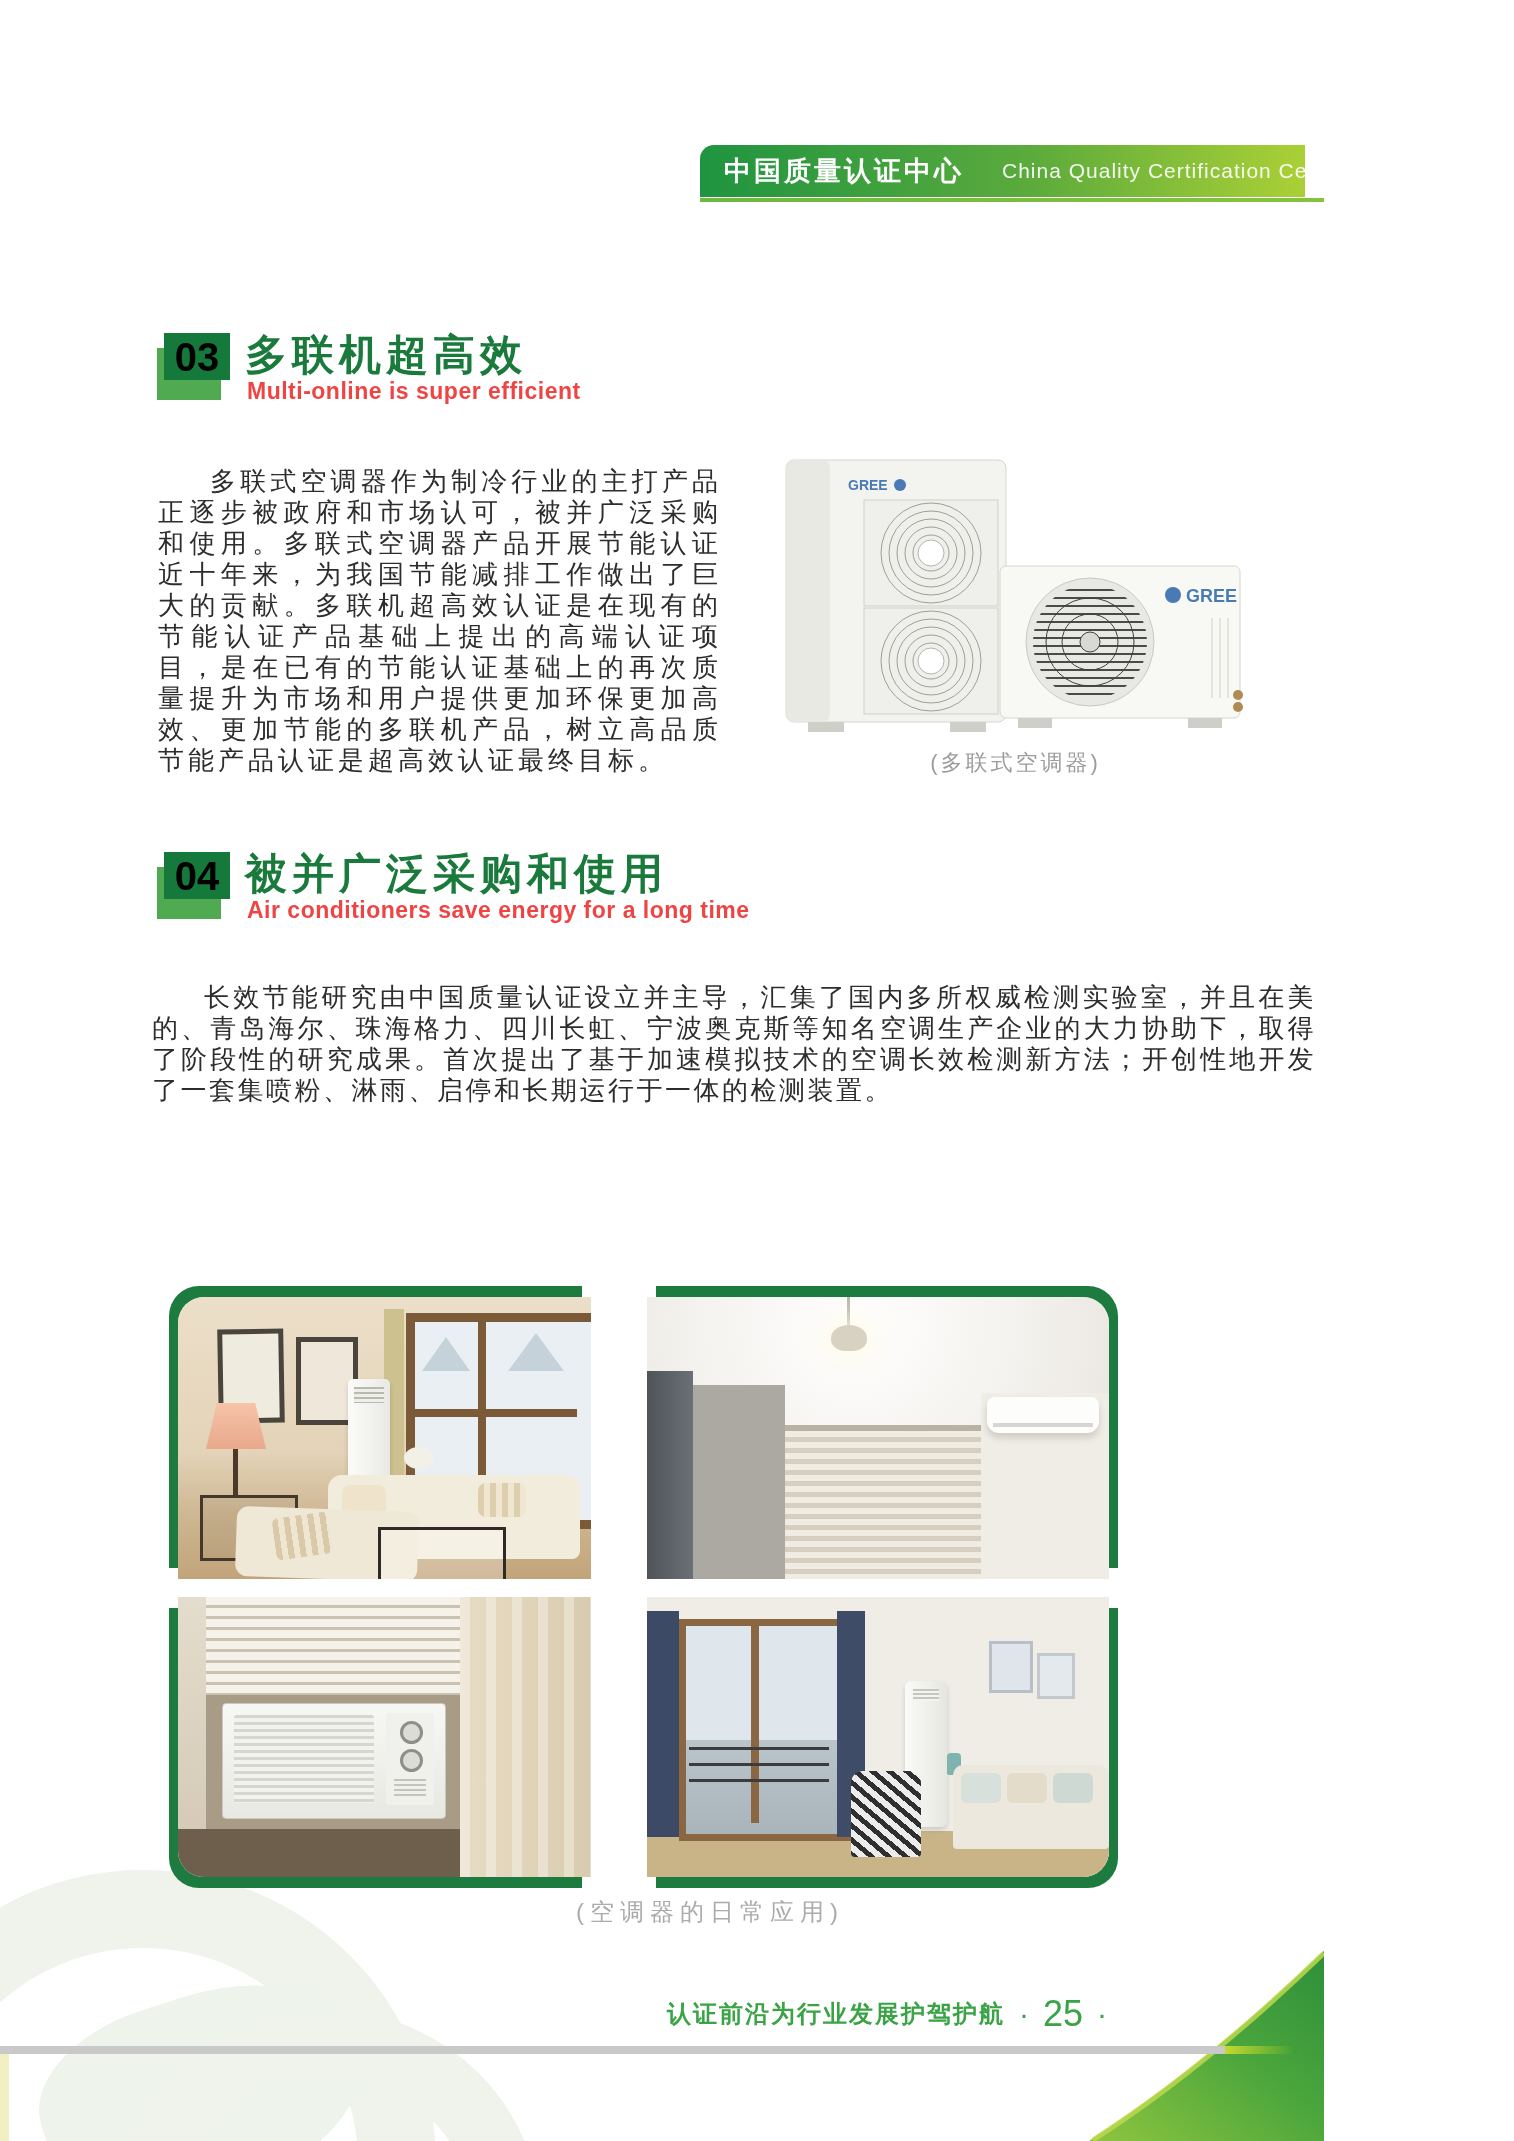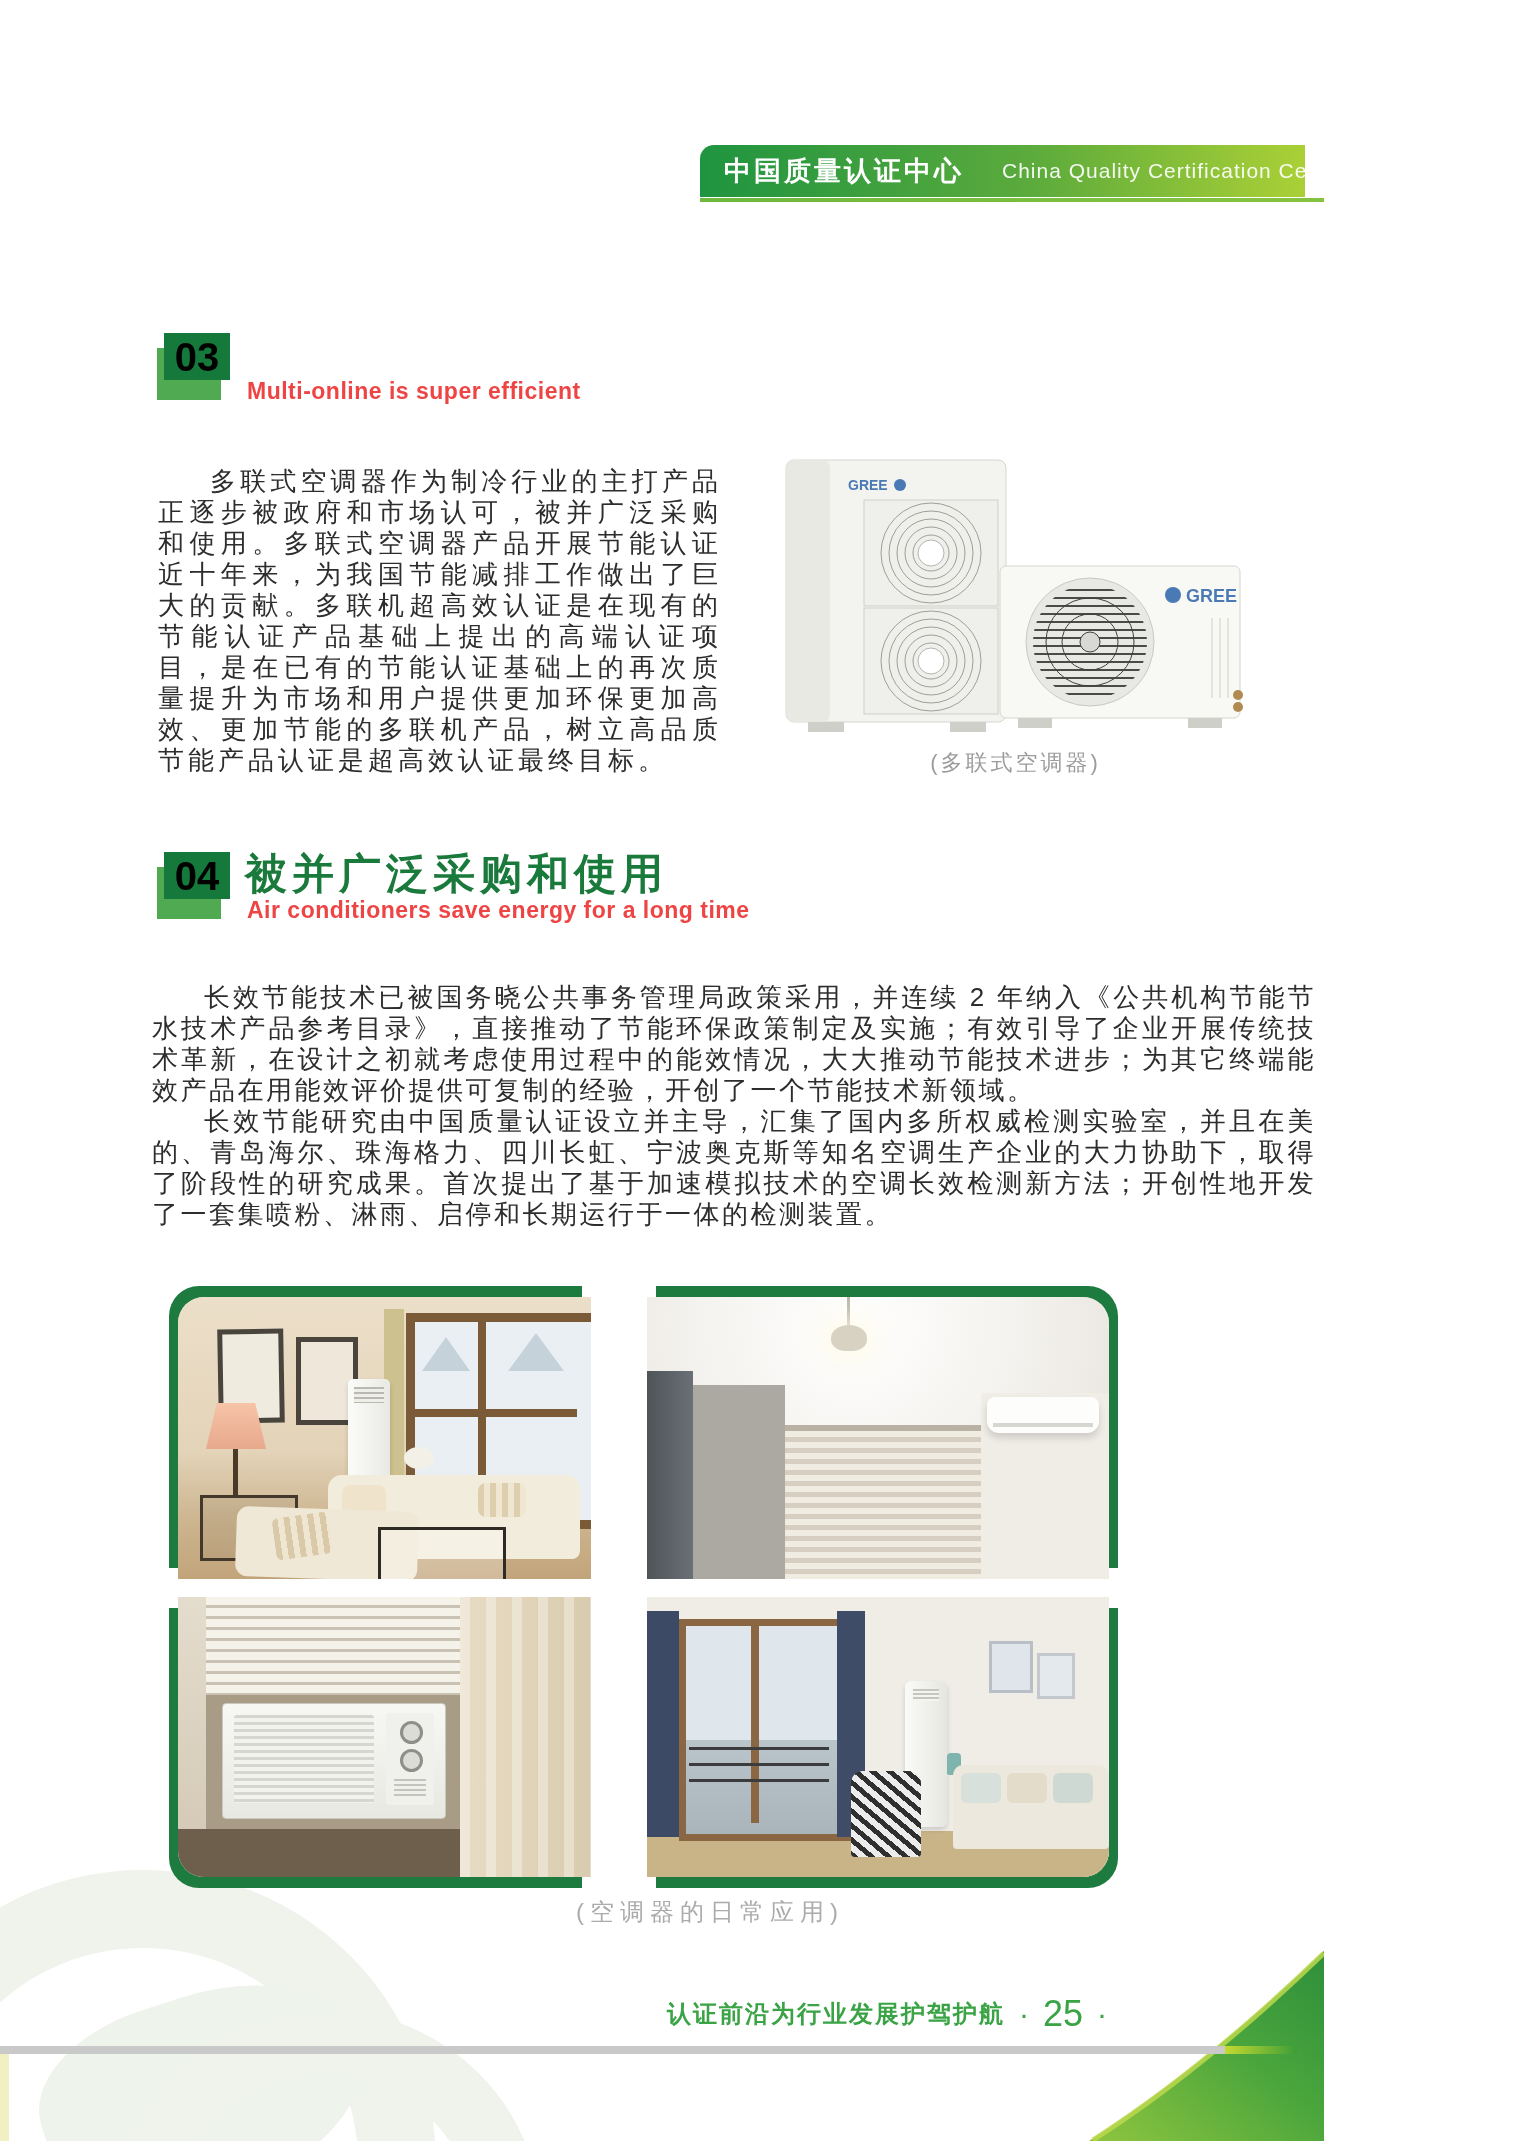--- a/index.html
+++ b/index.html
@@ -96,20 +96,21 @@
     <span class="header-en">China Quality Certification Centre</span>
   </div>
   <div class="header-line"></div>
   <div class="cqc-logo">CQC</div>
 
   <div class="sec-head" style="left:157px;top:333px;">
     <div class="sec-sq-light"></div>
     <div class="sec-sq-dark">
       <span class="sec-num">03</span>
     </div>
+    <div class="sec-title">多联机超高效</div>
     <div class="sec-sub">Multi-online is super efficient</div>
   </div>
 
   <div class="para para-03">
     <p>多联式空调器作为制冷行业的主打产品正逐步被政府和市场认可，被并广泛采购和使用。多联式空调器产品开展节能认证近十年来，为我国节能减排工作做出了巨大的贡献。多联机超高效认证是在现有的节能认证产品基础上提出的高端认证项目，是在已有的节能认证基础上的再次质量提升为市场和用户提供更加环保更加高效、更加节能的多联机产品，树立高品质节能产品认证是超高效认证最终目标。</p>
   </div>
 
   <div class="figure-03">
     <svg width="495" height="305" viewBox="0 0 495 305">
 
@@ -182,21 +183,20 @@
   <div class="sec-head" style="left:157px;top:852px;">
     <div class="sec-sq-light"></div>
     <div class="sec-sq-dark">
       <span class="sec-num">04</span>
     </div>
     <div class="sec-title">被并广泛采购和使用</div>
     <div class="sec-sub">Air conditioners save energy for a long time</div>
   </div>
 
   <div class="para para-04">
-    <p>长效节能技术已被国务晓公共事务管理局政策采用，并连续 2 年纳入《公共机构节能节水技术产品参考目录》，直接推动了节能环保政策制定及实施；有效引导了企业开展传统技术革新，在设计之初就考虑使用过程中的能效情况，大大推动节能技术进步；为其它终端能效产品在用能效评价提供可复制的经验，开创了一个节能技术新领域。</p>
     <p>长效节能研究由中国质量认证设立并主导，汇集了国内多所权威检测实验室，并且在美的、青岛海尔、珠海格力、四川长虹、宁波奥克斯等知名空调生产企业的大力协助下，取得了阶段性的研究成果。首次提出了基于加速模拟技术的空调长效检测新方法；开创性地开发了一套集喷粉、淋雨、启停和长期运行于一体的检测装置。</p>
   </div>
 
   <div class="photo-wrap tl" style="left:178px;top:1297px;width:413px;height:282px;">
     <div class="photo-accent"></div>
     <div class="photo">
       <div class="ph" style="inset:0;background:linear-gradient(180deg,#ecdfc9 0%,#e3d3b8 55%,#cdb691 78%,#c2a47a 100%);"></div>
       <div class="ph" style="left:40px;top:32px;width:56px;height:84px;background:#f0ebdf;border:5px solid #4a453c;transform:rotate(-1deg);"></div>
       <div class="ph" style="left:118px;top:40px;width:52px;height:78px;background:#efe8da;border:5px solid #4a453c;"></div>
       <div class="ph" style="left:28px;top:106px;width:60px;height:46px;background:linear-gradient(#f6c4a8,#e8a88c);clip-path:polygon(18% 0,82% 0,100% 100%,0 100%);"></div>

